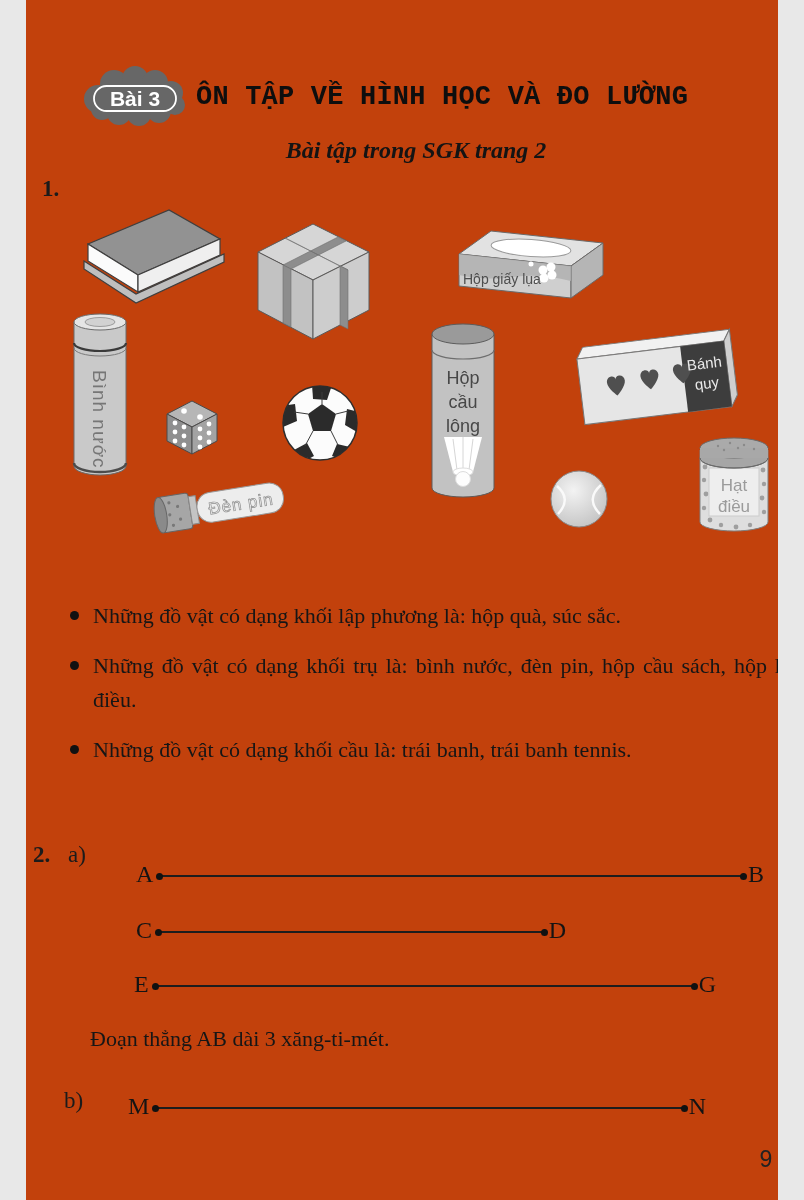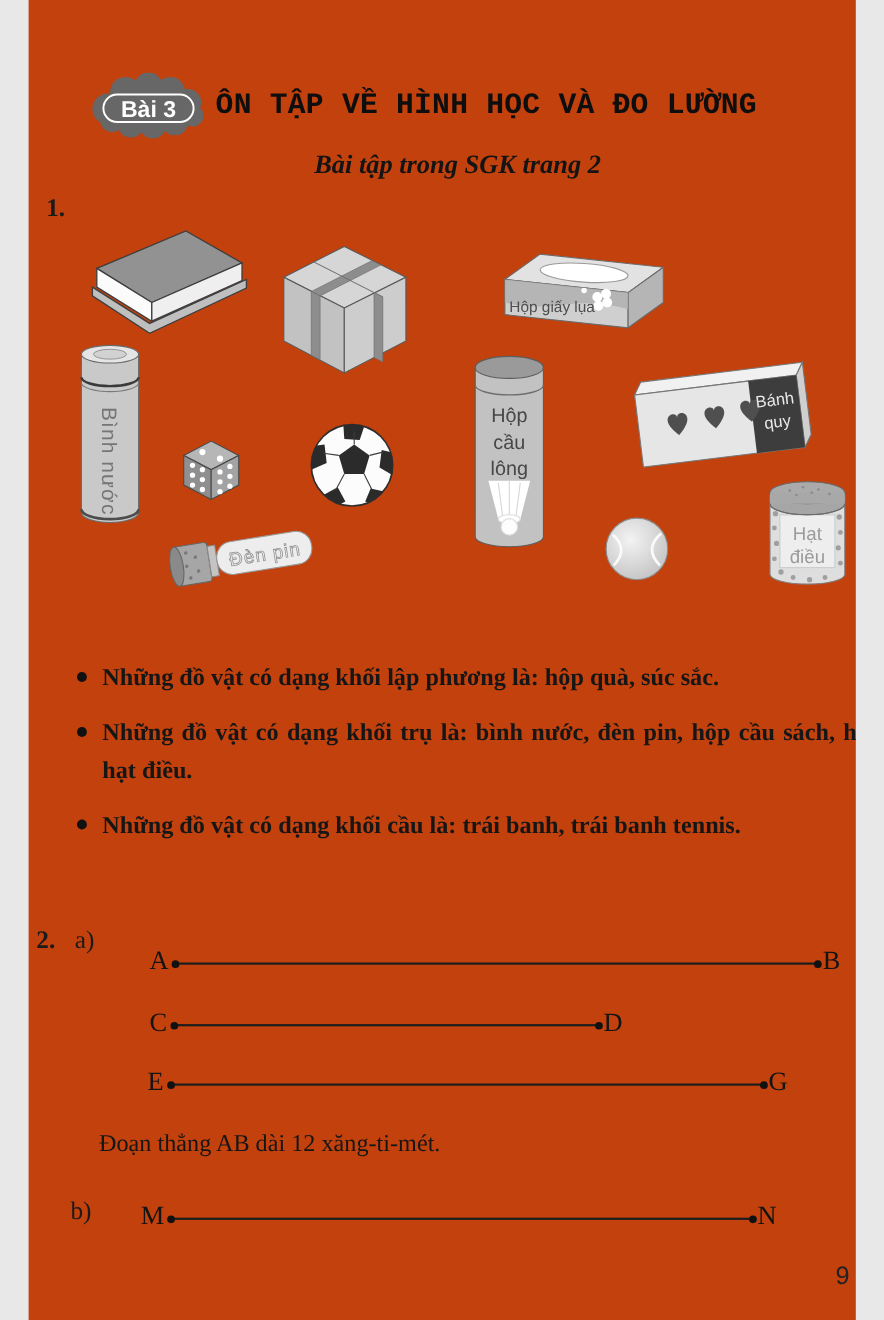--- a/index.html
+++ b/index.html
@@ -22,21 +22,21 @@
     white-space:nowrap;
   }
   .subtitle {
     position:absolute; left:0; top:137px; width:780px;
     text-align:center; font-size:24px; font-weight:700; font-style:italic;
     color:#141414;
   }
   
   .prob1-num { position:absolute; left:16px; top:176px; font-size:23px; font-weight:700; }
   .illustration { position:absolute; left:0; top:182px; width:804px; height:405px; }
-  .bullets { position:absolute; left:42px; top:599px; width:734px; list-style:none;font-weight:bold; }
+  .bullets { position:absolute; left:42px; top:599px; width:734px; list-style:none; }
   .bullets li {
     position:relative; padding-left:25px; margin-bottom:17px;
     font-size:22px; line-height:1.52; text-align:justify; color:#161616;
   }
   .bullets li::before {
     content:""; position:absolute; left:2px; top:12px;
     width:9px; height:9px; border-radius:50%; background:#111;
   }
   
   .prob2-head { position:absolute; left:7px; top:842px; font-size:23px; }
@@ -309,21 +309,21 @@
 
   <div class="seg-row row-eg">
     <span class="endpoint">E</span>
     <span class="seg-line">
         <span class="dot dot-l"></span>
         <span class="dot dot-r"></span>
       </span>
     <span class="endpoint">G</span>
   </div>
 
-  <div class="caption">Đoạn thẳng AB dài 12 xăng-ti-mét.</div>
+  <div class="caption">Đoạn thẳng AB dài 3 xăng-ti-mét.</div>
 
   <div class="part-b-label">b)</div>
 
   <div class="seg-row row-mn">
     <span class="endpoint">M</span>
     <span class="seg-line">
         <span class="dot dot-l"></span>
         <span class="dot dot-r"></span>
       </span>
     <span class="endpoint">N</span>

